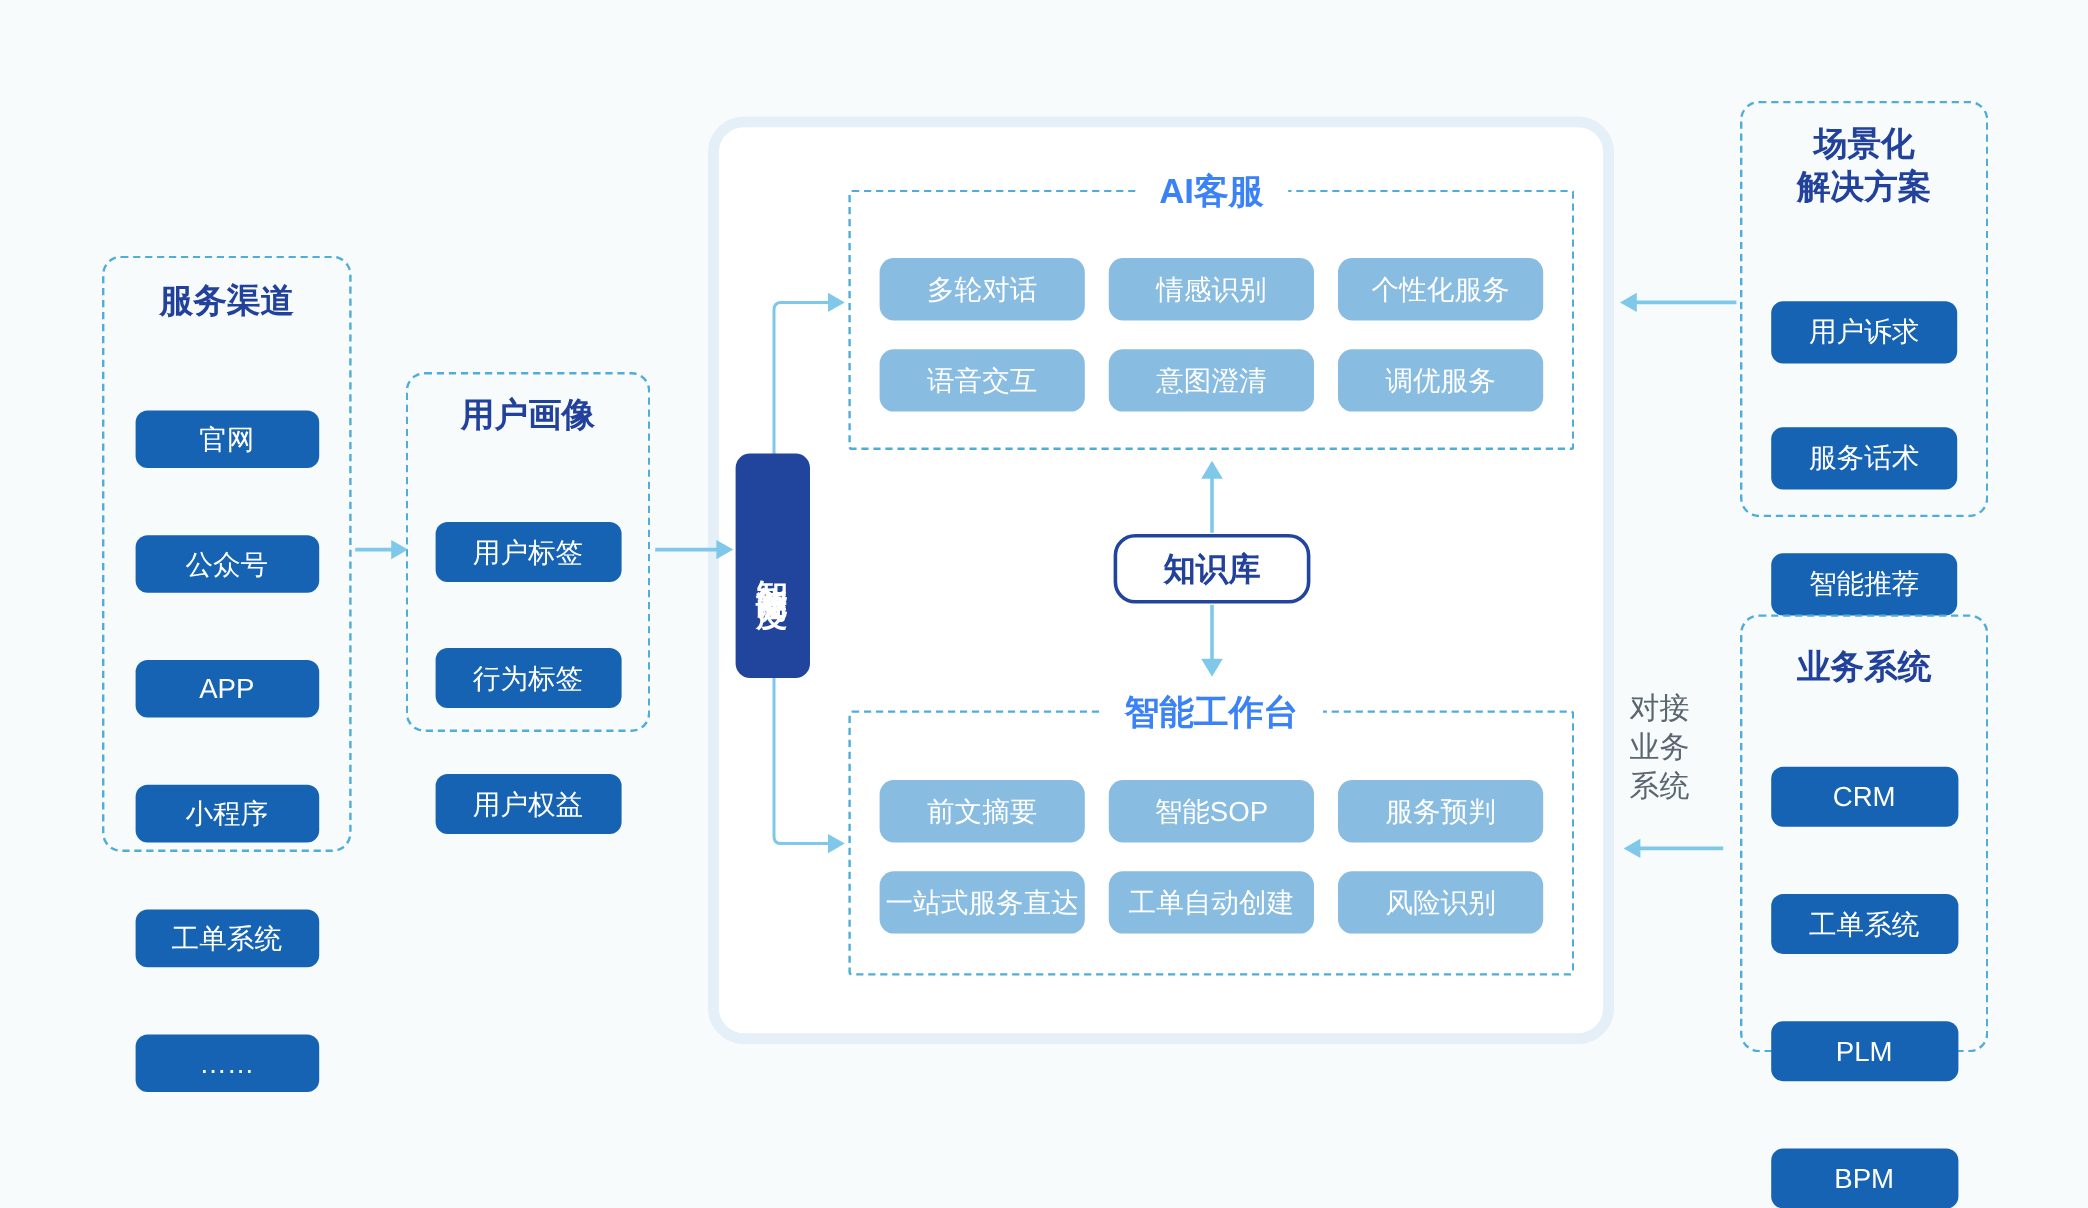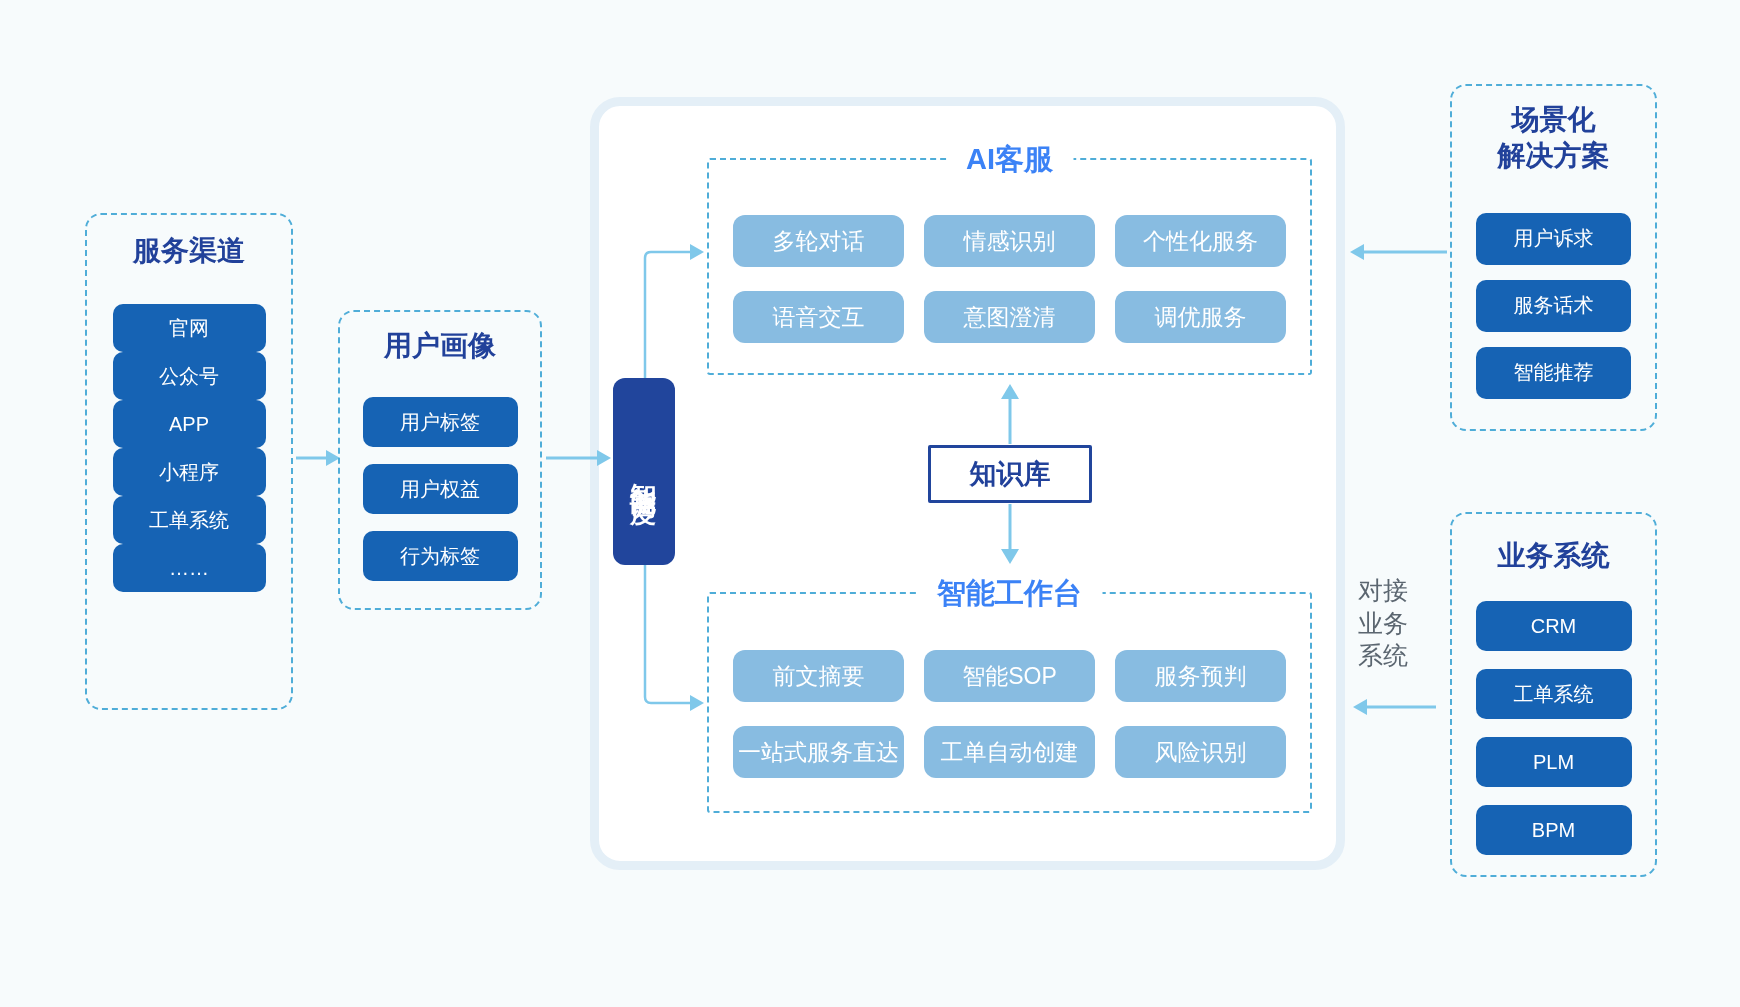--- a/index.html
+++ b/index.html
@@ -11,27 +11,27 @@
     background:#ffffff; border:9px solid #e4eff7; border-radius:30px; box-sizing:border-box; z-index:1; }
 
   .arrow-layer { position:absolute; left:0; top:0; width:1740px; height:1007px; z-index:2; }
 
   
   .dash-group { position:absolute; border:2px dashed #4fadd8; border-radius:16px; box-sizing:border-box;
     display:flex; flex-direction:column; align-items:center; z-index:3; }
   .g-title { color:#21419a; font-weight:bold; font-size:28px; text-align:center; line-height:1.3; white-space:pre-line; }
 
   .btn { display:flex; align-items:center; justify-content:center; color:#ffffff; box-sizing:border-box; }
-  .btn-dark { background:#1663b4; border-radius:10px; font-size:20px; }
+  .btn-dark { background:#1663b4; border-radius:10px; font-size:23px;margin-top:38px; }
   .btn-light { background:#88bce1; border-radius:12px; font-size:23px; }
 
   
   .channels { left:85px; top:213px; width:208px; height:497px; }
   .channels .g-title { margin-top:18px; }
-  .channels .col { margin-top:35px; display:flex; flex-direction:column; }
+  .channels .col { margin-top:35px; display:flex; flex-direction:column; gap:18px; }
   .channels .btn-dark { width:153px; height:48px; }
 
   
   .profile { left:338px; top:310px; width:204px; height:300px; }
   .profile .g-title { margin-top:16px; }
   .profile .col { margin-top:33px; display:flex; flex-direction:column; gap:17px;justify-content:center; }
   .profile .btn-dark { width:155px; height:50px; }
 
   
   .dispatch { position:absolute; left:613px; top:378px; width:62px; height:187px; background:#21459c;
@@ -43,21 +43,21 @@
   .inner-box { position:absolute; border:2px dashed #4fadd8; border-radius:3px; box-sizing:border-box; z-index:4; }
   .inner-box .on-border-title { position:absolute; top:-20px; left:50%; transform:translateX(-50%);
     background:#ffffff; padding:0 20px; color:#3b82f6; font-weight:bold; font-size:29px; white-space:nowrap; }
   .ai-box { left:707px; top:158px; width:605px; height:217px; padding:55px 24px 0; }
   .work-box { left:707px; top:592px; width:605px; height:221px; padding:56px 24px 0; }
   .brow { display:flex; gap:20px; margin-bottom:24px; }
   .brow .btn-light { flex:1; height:52px; }
 
   
   .knowledge { position:absolute; left:928px; top:445px; width:164px; height:58px; background:#ffffff;
-    border:3px solid #21459c; border-radius:2px; box-sizing:border-box; z-index:4;
+    border:3px solid #21459c; border-radius:18px; box-sizing:border-box; z-index:4;
     display:flex; align-items:center; justify-content:center; color:#21419a; font-weight:bold; font-size:27px; }
 
   
   .solutions { left:1450px; top:84px; width:207px; height:347px; }
   .solutions .g-title { margin-top:16px; }
   .solutions .col { margin-top:38px; display:flex; flex-direction:column; gap:15px; }
   .solutions .btn-dark { width:155px; height:52px; }
 
   .systems { left:1450px; top:512px; width:207px; height:365px;align-items:center; }
   .systems .g-title { margin-top:24px; }
@@ -120,22 +120,22 @@
       <div class="btn btn-dark">小程序</div>
       <div class="btn btn-dark">工单系统</div>
       <div class="btn btn-dark">……</div>
     </div>
   </div>
 
   <div class="dash-group profile">
     <div class="g-title">用户画像</div>
     <div class="col">
       <div class="btn btn-dark">用户标签</div>
+      <div class="btn btn-dark">行为标签</div>
       <div class="btn btn-dark">用户权益</div>
-      <div class="btn btn-dark">行为标签</div>
     </div>
   </div>
 
   <div class="dispatch">
     <div class="v-text">智能调度</div>
   </div>
 
   <div class="inner-box ai-box">
     <div class="on-border-title">AI客服</div>
     <div class="brow">

